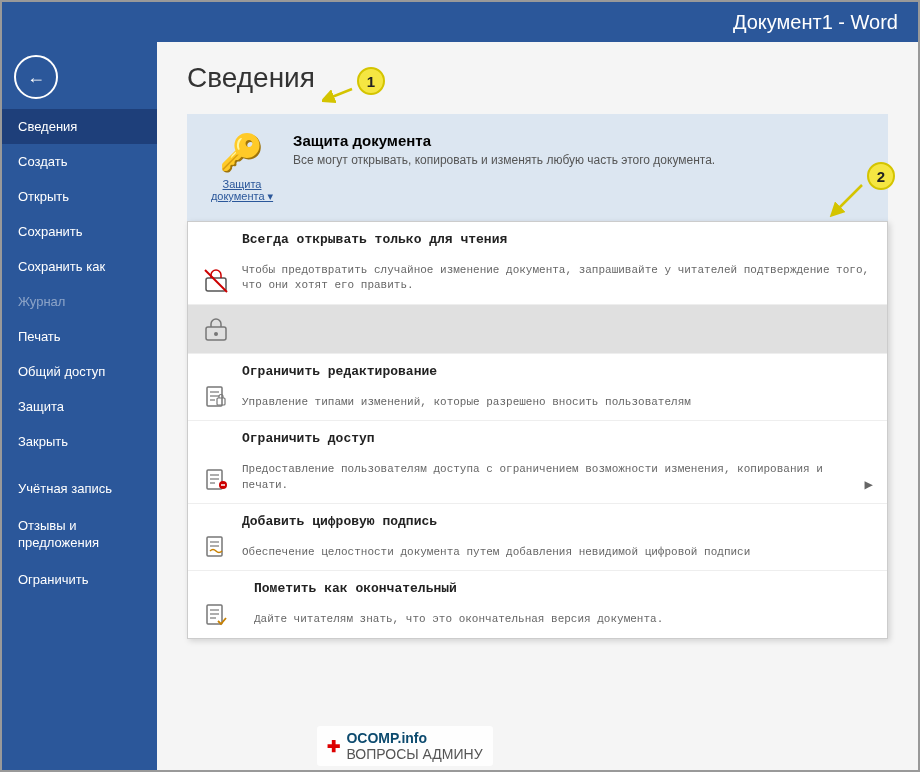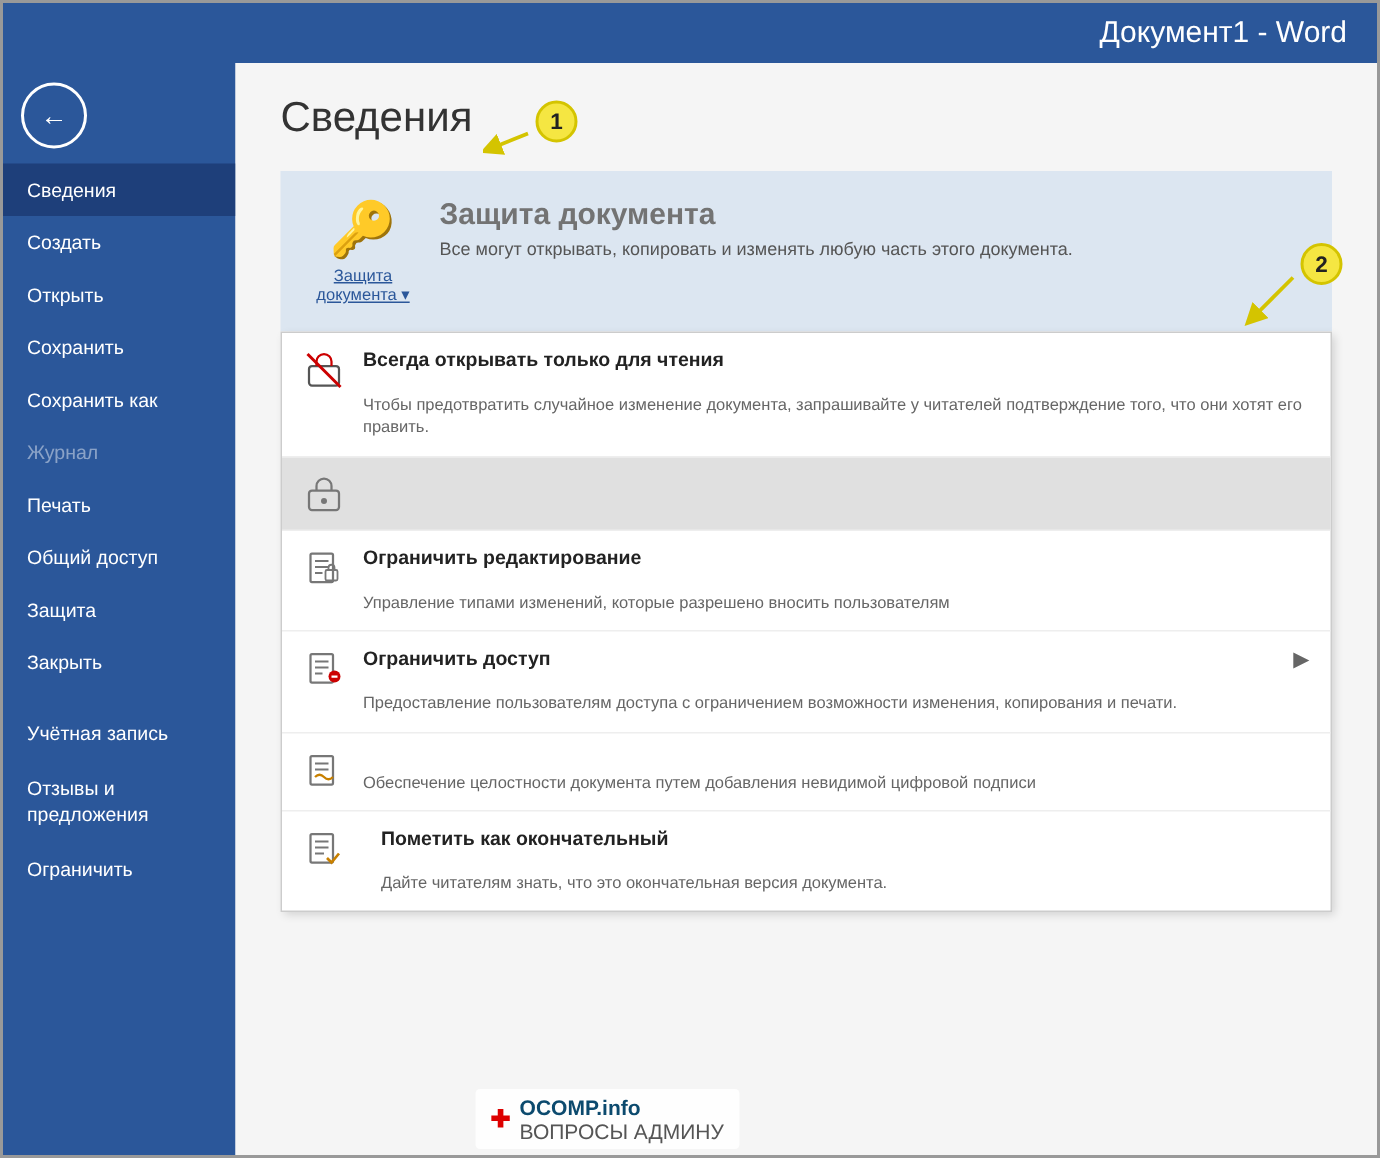--- a/index.html
+++ b/index.html
@@ -116,47 +116,48 @@
     .protect-btn-label {
       font-size: 11px;
       color: #2b579a;
       text-align: center;
       margin-top: 4px;
       text-decoration: underline;
       cursor: pointer;
     }
 
     .info-text-wrap h3 {
-      font-size: 20px;
+      font-size: 15px;
       font-weight: 600;
-      color: #737373;
+      color: #000000;
       margin-bottom: 4px;
     }
 
     .info-text-wrap p {
       font-size: 12px;
       color: #555;
     }
 
     
     .dropdown-menu {
       background: white;
       border: 1px solid #ccc;
       box-shadow: 2px 2px 6px rgba(0,0,0,0.15);
       margin-top: 0;
     }
 
     .menu-item {
       display: flex;
-      align-items: flex-start;
+      align-items: flex-end;
       gap: 12px;
       padding: 10px 14px;
       cursor: pointer;
       border-bottom: 1px solid #eee;
       position: relative;
+      font-family: Liberation Mono, monospace;
     }
 
     .menu-item:last-child {
       border-bottom: none;
       gap: 24px;
     }
 
     .menu-item.highlighted {
       background: #e0e0e0;
     }
@@ -440,20 +441,21 @@
       <div class="menu-item">
         <div class="menu-icon">
           <svg width="26" height="26" viewBox="0 0 26 26">
             <rect x="4" y="3" width="15" height="19" rx="1" fill="none" stroke="#777" stroke-width="1.5"></rect>
             <line x1="7" y1="8" x2="16" y2="8" stroke="#777" stroke-width="1.2"></line>
             <line x1="7" y1="12" x2="16" y2="12" stroke="#777" stroke-width="1.2"></line>
             <path d="M7 17 Q10 14 13 17 Q16 20 19 17" fill="none" stroke="#c88000" stroke-width="1.5"></path>
           </svg>
         </div>
         <div class="menu-item-content">
+          <div class="menu-item-title">Добавить цифровую подпись</div>
           <div class="menu-item-desc">Обеспечение целостности документа путем добавления невидимой цифровой подписи</div>
         </div>
       </div>
 
       <div class="menu-item">
         <div class="menu-icon">
           <svg width="26" height="26" viewBox="0 0 26 26">
             <rect x="4" y="3" width="15" height="19" rx="1" fill="none" stroke="#777" stroke-width="1.5"></rect>
             <line x1="7" y1="8" x2="16" y2="8" stroke="#777" stroke-width="1.2"></line>
             <line x1="7" y1="12" x2="16" y2="12" stroke="#777" stroke-width="1.2"></line>

